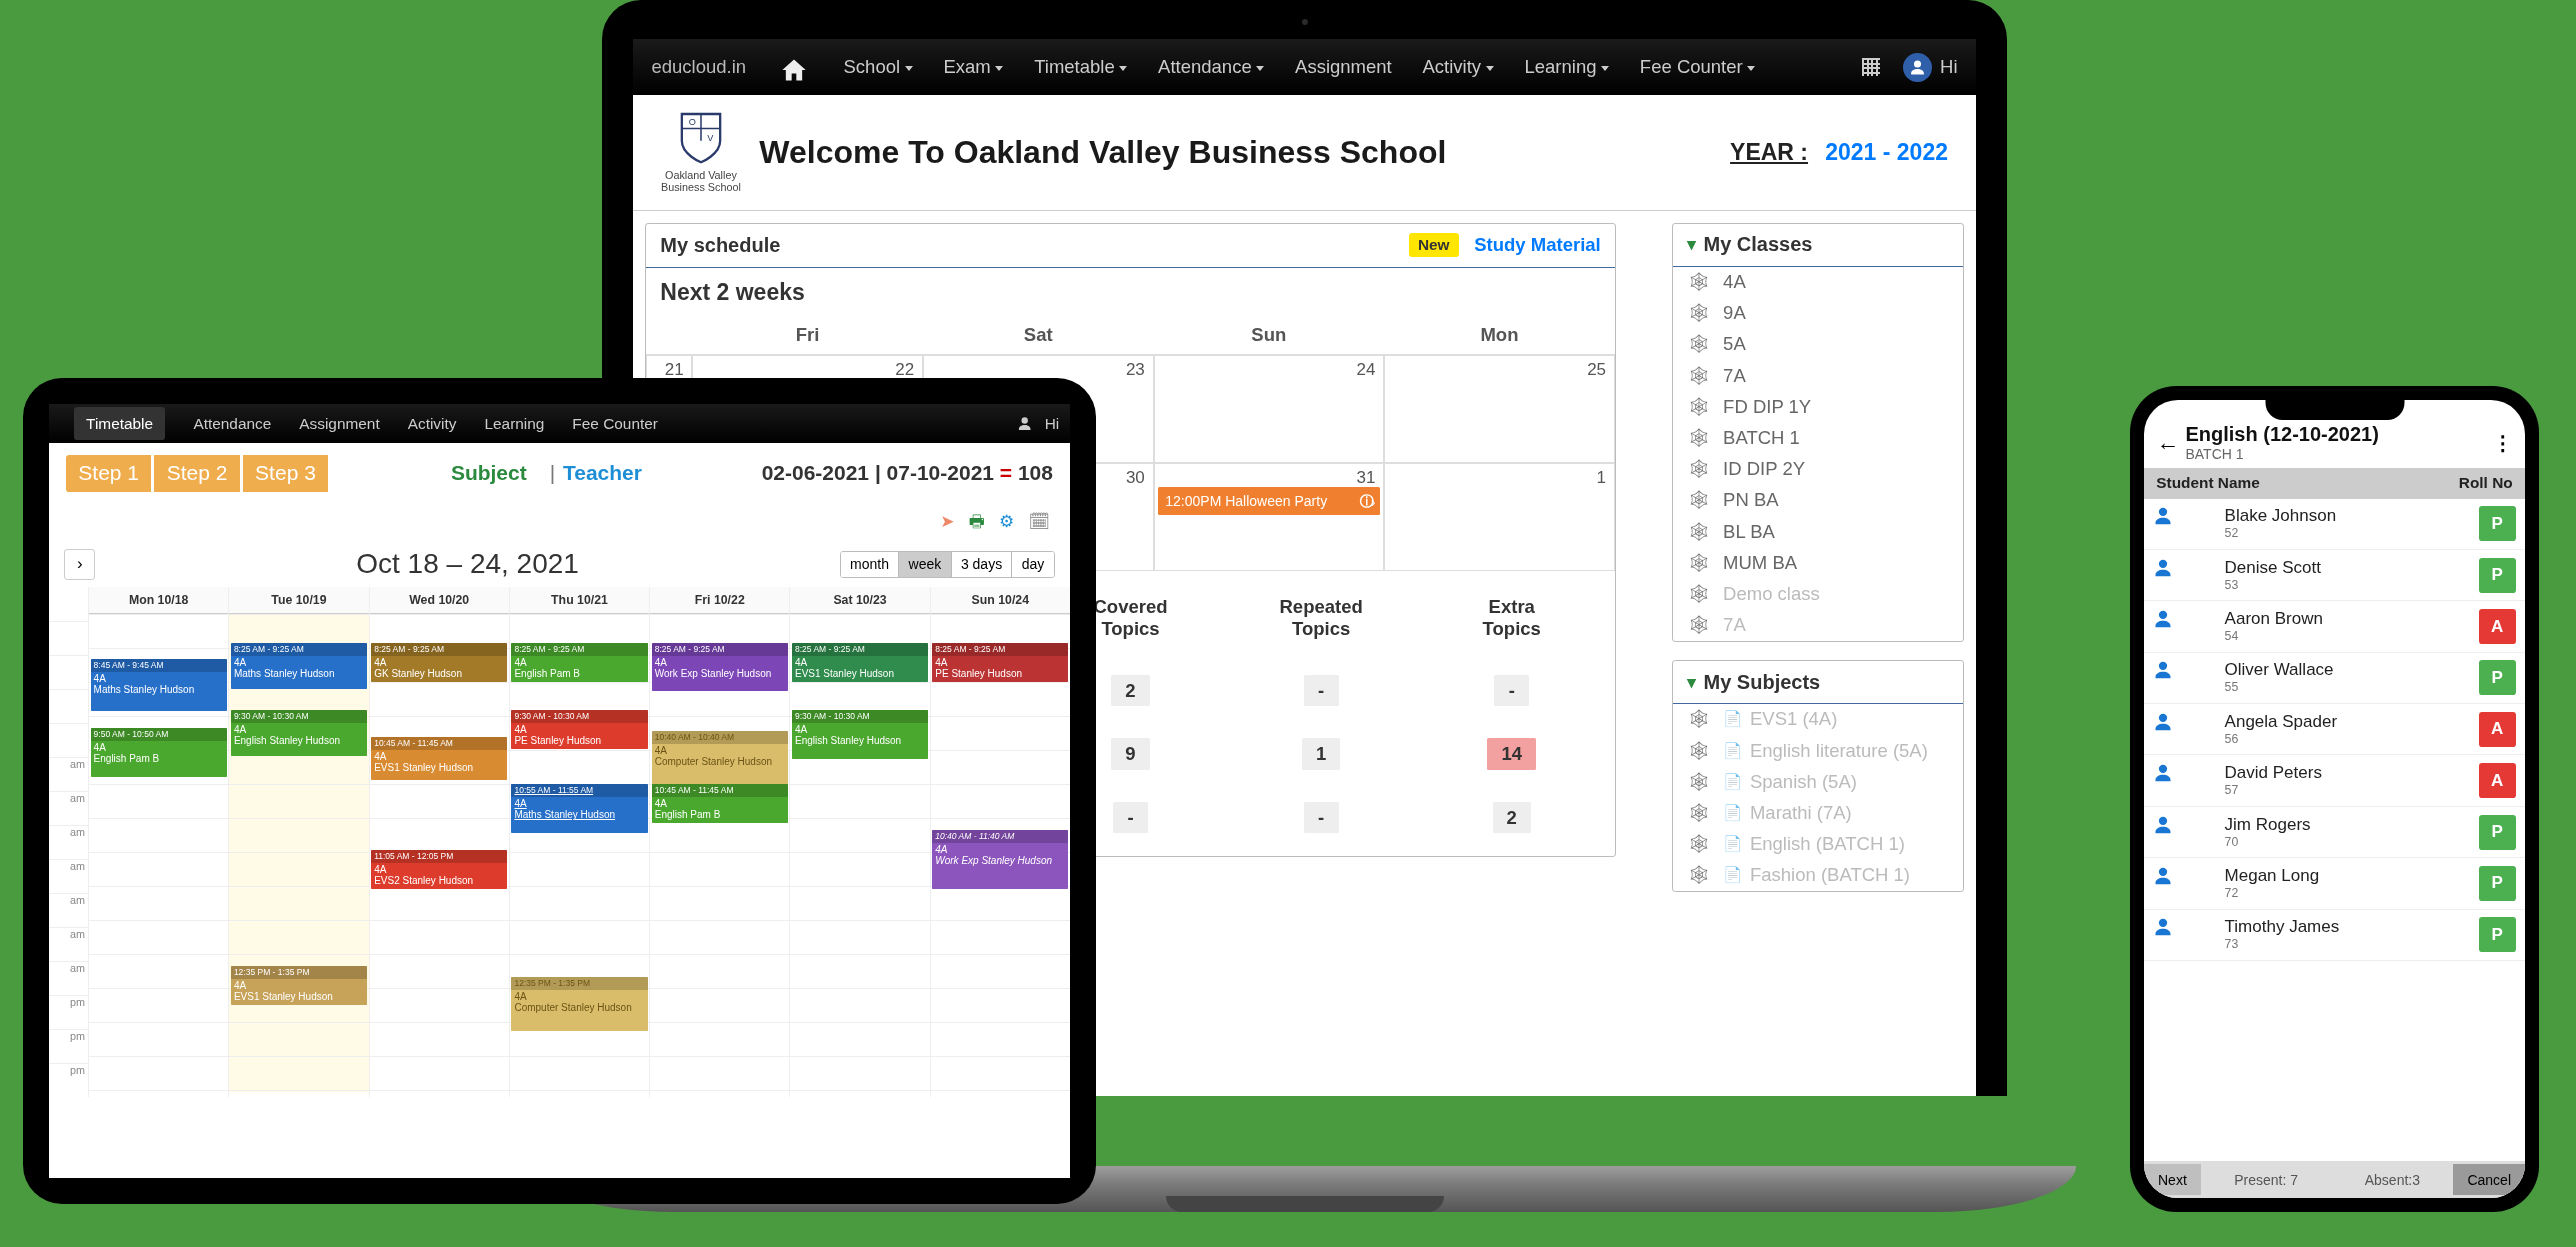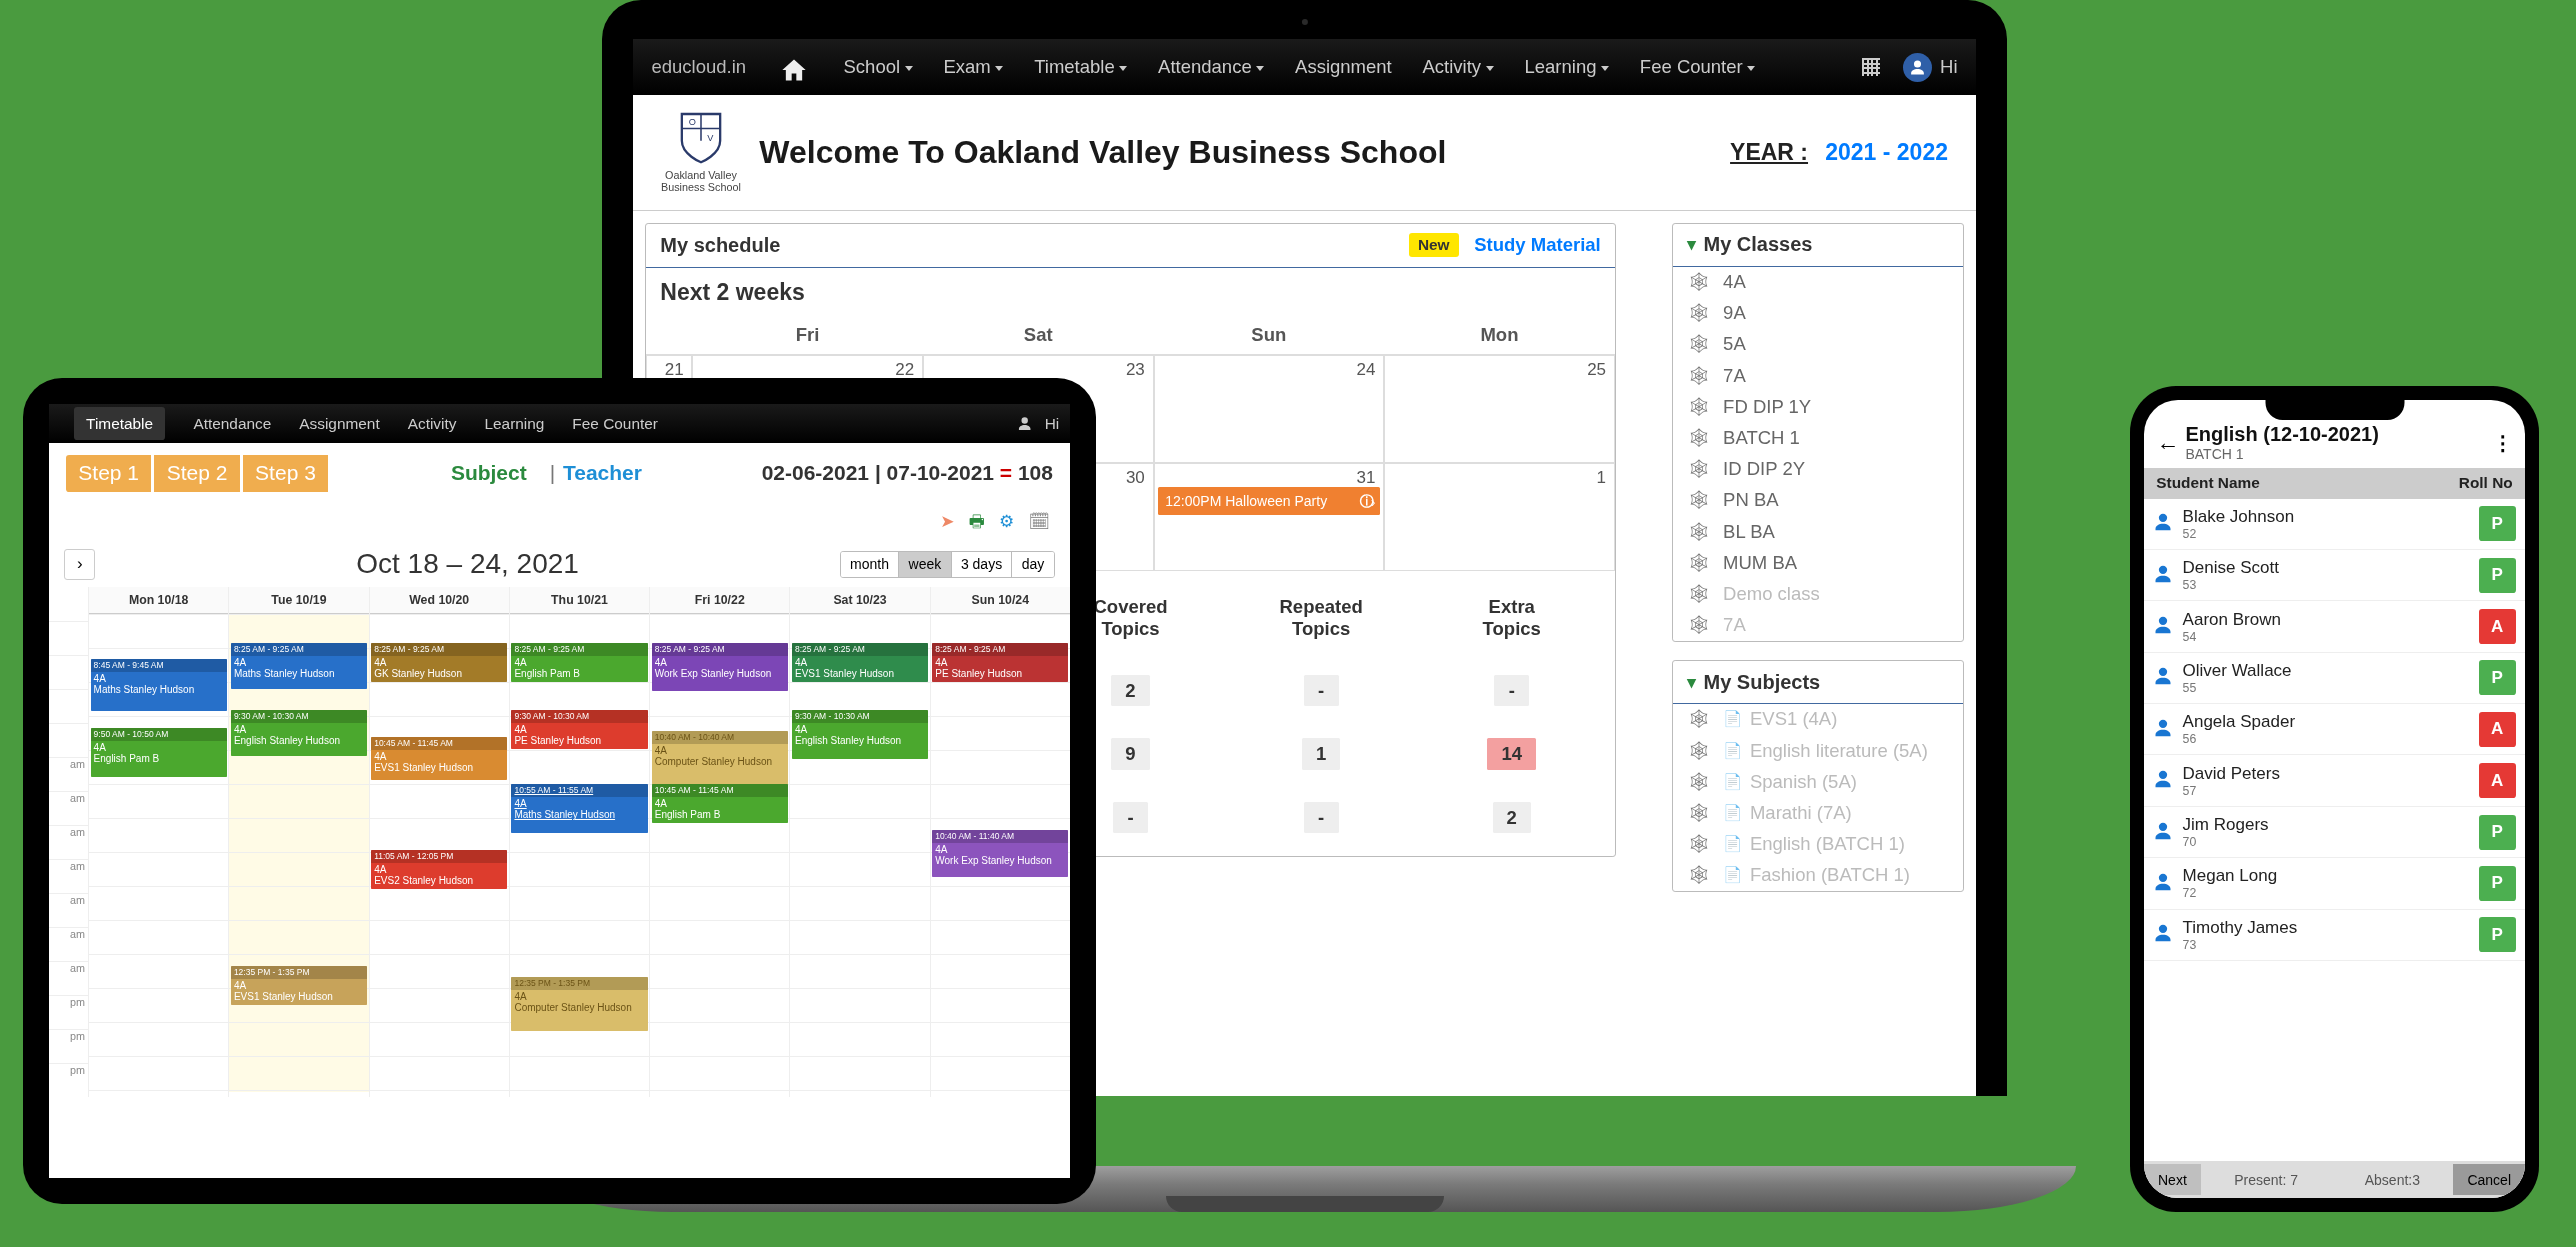--- a/index.html
+++ b/index.html
@@ -128,21 +128,21 @@
   .phone-screen { background: #fff; width: 100%; height: 100%; border-radius: 34px; overflow: hidden; position: relative; display: flex; flex-direction: column; }
   .p-appbar { display: flex; align-items: center; padding: 23px 12.3px 6.2px; }
   .p-back { font-size: 23px; font-weight: bold; cursor: pointer; margin-right: 6.2px; }
   .p-title-block { flex: 1; }
   .p-title { font-size: 20px; font-weight: bold; color: #111; }
   .p-sub { font-size: 14px; color: #666; }
   .p-menu { font-size: 20px; font-weight: bold; }
   .p-head-row { background: #ccc; display: flex; padding: 6.2px 12.3px; font-size: 15.4px; font-weight: bold; color: #222; }
   .p-head-row .c1 { flex: 1; }
   .p-list { flex: 1; overflow: auto; }
-  .p-row { display: flex; align-items: center; padding: 7.7px 9.3px; border-bottom: 0.8px solid #eee; }
+  .p-row { display: flex; align-items: flex-start; padding: 7.7px 9.3px; border-bottom: 0.8px solid #eee; gap: 42px; }
   .p-ic { color: #1976d2; margin-right: 9.3px; }
   .p-ic svg { width: 20px; height: 20px; fill: #1976d2; }
   .p-nm { flex: 1; }
   .p-nm .n { font-size: 17px; color: #222; }
   .p-nm .r { font-size: 12.3px; color: #777; }
   .p-badge { width: 37px; height: 35px; border-radius: 3.1px; color: #fff; font-size: 17px; font-weight: bold; display: flex; align-items: center; justify-content: center; }
   .p-badge.P { background: #4caf50; }
   .p-badge.A { background: #e53935; }
   .p-foot { background: #ddd; display: flex; align-items: center; font-size: 14px; color: #444; height: 37px; }
   .p-foot button { border: none; padding: 7.7px 14px; font-size: 14px; cursor: pointer; }
@@ -520,21 +520,21 @@
             <div class="tt-day-head">Sat 10/23</div>
             <div class="tt-grid">
               <div class="evt c-dkgreen" style="top: 29px; height: 39px;"><span class="time">8:25 AM - 9:25 AM</span>4A<br>EVS1 Stanley Hudson</div>
               <div class="evt c-green" style="top: 96px; height: 49px;"><span class="time">9:30 AM - 10:30 AM</span>4A<br>English Stanley Hudson</div>
             </div>
           </div>
           <div class="tt-day">
             <div class="tt-day-head">Sun 10/24</div>
             <div class="tt-grid">
               <div class="evt c-brick" style="top: 29px; height: 39px;"><span class="time">8:25 AM - 9:25 AM</span>4A<br>PE Stanley Hudson</div>
-              <div class="evt c-violet" style="top: 216px; height: 47px;"><span class="time">10:40 AM - 11:40 AM</span>4A<br>Work Exp Stanley Hudson</div>
+              <div class="evt c-violet" style="top: 216px; height: 59px; font-style: italic;"><span class="time">10:40 AM - 11:40 AM</span>4A<br>Work Exp Stanley Hudson</div>
             </div>
           </div>
         </div>
     </div>
 
   </div>
 </div>
 
 <div class="phone">
   <div class="phone-notch"></div>

